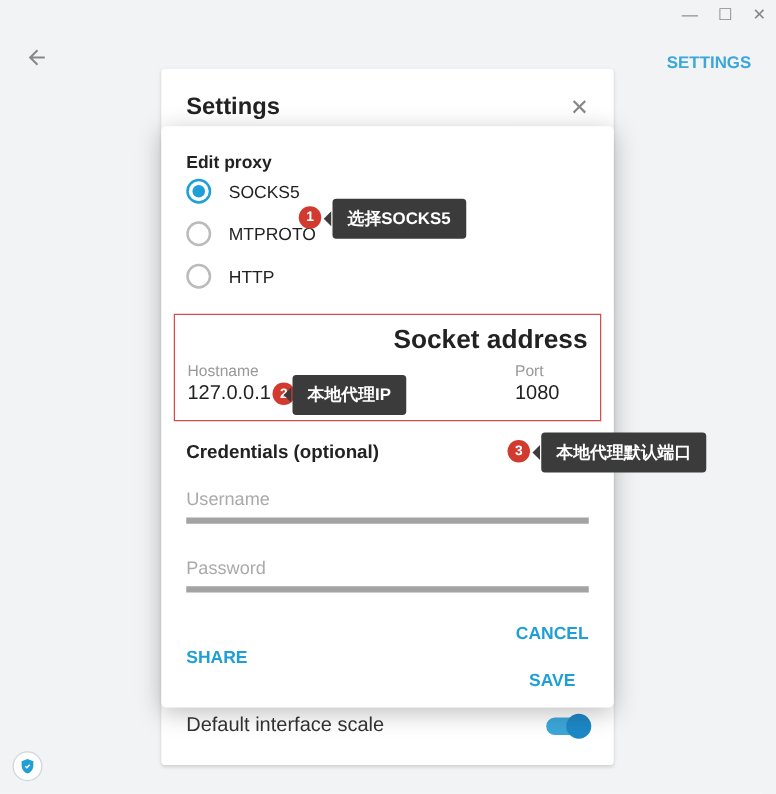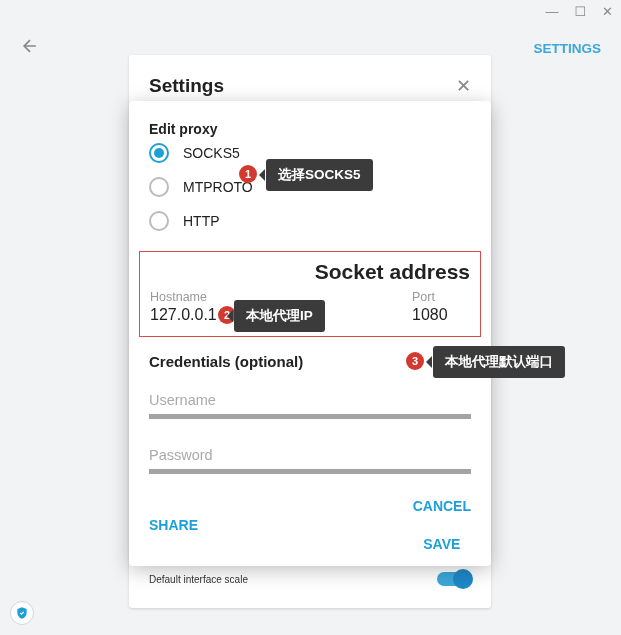--- a/index.html
+++ b/index.html
@@ -31,21 +31,21 @@
     }
     .settings-header {
       display: flex; justify-content: space-between; align-items: center;
       padding-bottom: 8px;
     }
     .settings-title { font-size: 19px; font-weight: 600; color: #222; }
     .close-x { color: #888; font-size: 18px; cursor: pointer; }
     .settings-body-filler { height: 455px; }
     .interface-scale {
       display: flex; justify-content: space-between; align-items: center;
-      padding: 12px 0; color: #333; font-size: 10px; gap: 24px;
+      padding: 12px 0; color: #333; font-size: 16px; gap: 24px;
     }
     .toggle {
       width: 34px; height: 14px; background: #3ca7d9; border-radius: 8px;
       position: relative;
     }
     .toggle::after {
       content: ""; position: absolute; right: -2px; top: -3px;
       width: 20px; height: 20px; background: #1e88c7; border-radius: 50%;
     }
 

